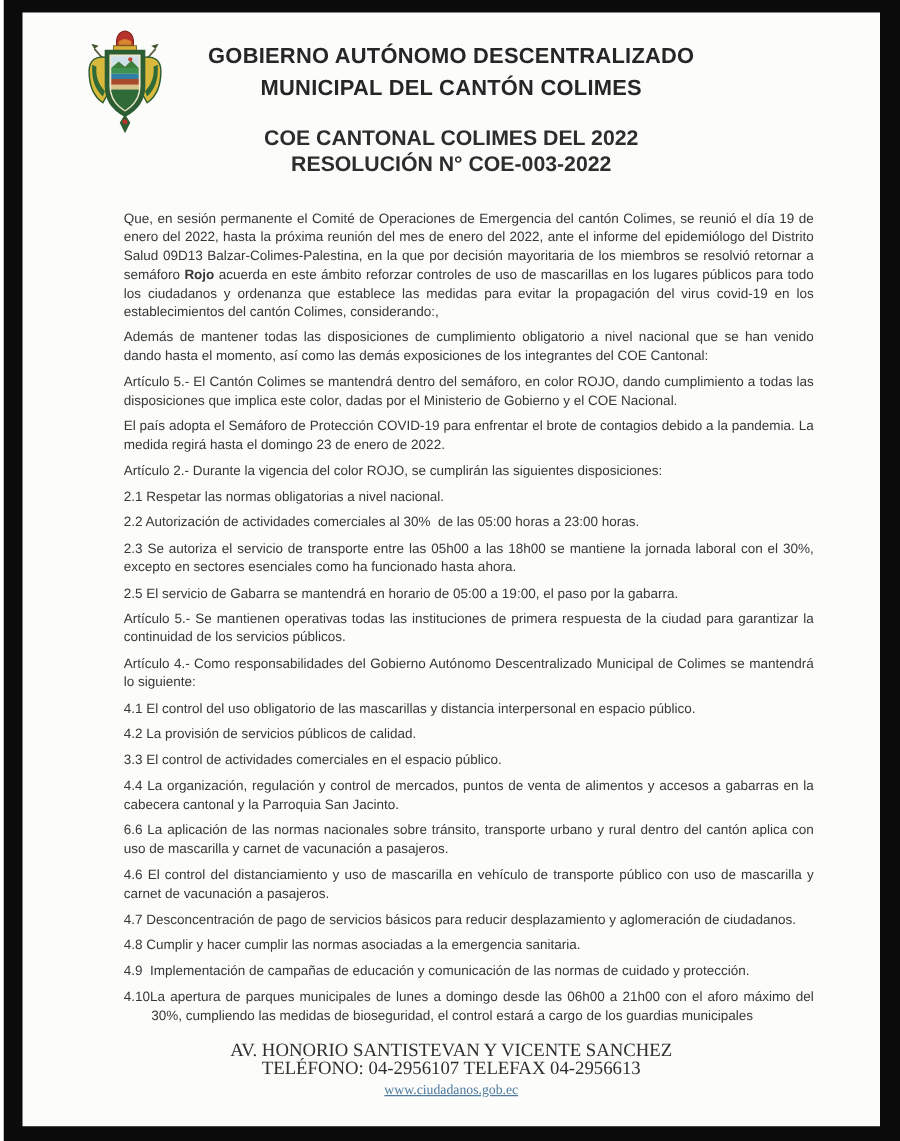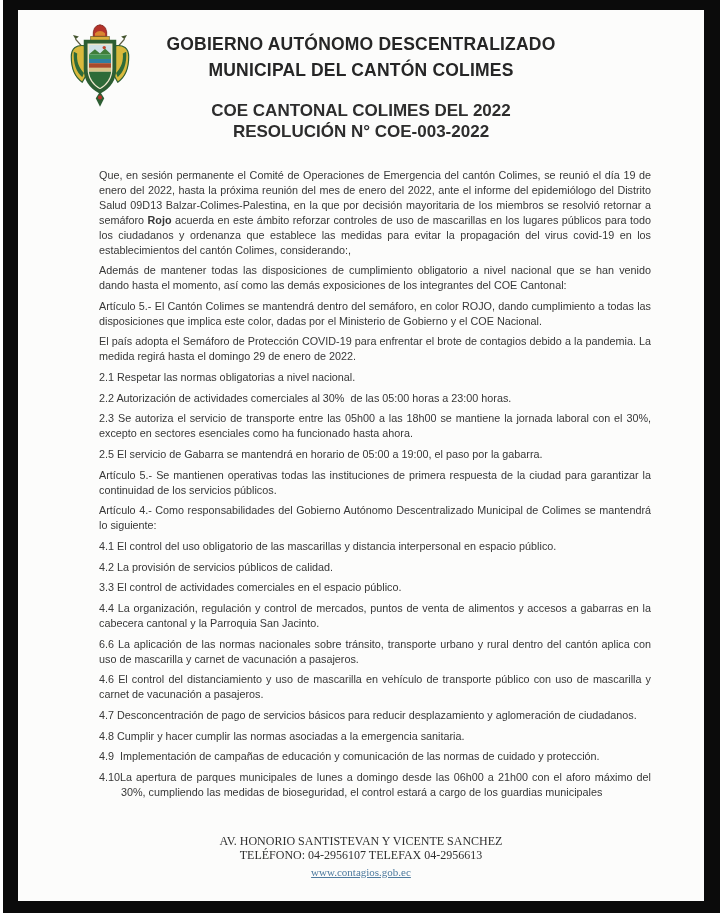--- a/index.html
+++ b/index.html
@@ -72,21 +72,21 @@
   .para .bold { font-weight: 700; }
   
   .footer {
     position: absolute;
     left: 0; right: 0; bottom: 21px;
     text-align: center;
     font-family: "Liberation Serif", serif;
     color: #2f2f2f;
   }
   .footer-line {
-    font-size: 12px;
+    font-size: 15px;
     line-height: 14px;
     text-align: center;
   }
   .footer-link {
     display: inline-block;
     margin-top: 2px;
     font-size: 11px;
     text-decoration: underline;
     cursor: pointer;
   }
@@ -136,21 +136,22 @@
       <div class="subtitles">
         <div class="subtitle-line">COE CANTONAL COLIMES DEL 2022</div>
         <div class="subtitle-line">RESOLUCIÓN N° COE-003-2022</div>
       </div>
     </div>
 
     <div class="doc-body">
         <p class="para body"><span>Que, en sesión permanente el Comité de Operaciones de Emergencia del cantón Colimes, se reunió el día 19 de enero del 2022, hasta la próxima reunión del mes de enero del 2022, ante el informe del epidemiólogo del Distrito Salud 09D13 Balzar-Colimes-Palestina, en la que por decisión mayoritaria de los miembros se resolvió retornar a semáforo </span><span class="bold">Rojo</span><span> acuerda en este ámbito reforzar controles de uso de mascarillas en los lugares públicos para todo los ciudadanos y ordenanza que establece las medidas para evitar la propagación del virus covid-19 en los establecimientos del cantón Colimes, considerando:,</span></p>
         <p class="para body"><span>Además de mantener todas las disposiciones de cumplimiento obligatorio a nivel nacional que se han venido dando hasta el momento, así como las demás exposiciones de los integrantes del COE Cantonal:</span></p>
         <p class="para body"><span>Artículo 5.- El Cantón Colimes se mantendrá dentro del semáforo, en color ROJO, dando cumplimiento a todas las disposiciones que implica este color, dadas por el Ministerio de Gobierno y el COE Nacional.</span></p>
-        <p class="para body"><span>El país adopta el Semáforo de Protección COVID-19 para enfrentar el brote de contagios debido a la pandemia. La medida regirá hasta el domingo 29 de enero de 2022.</span></p>
+        <p class="para body"><span>El país adopta el Semáforo de Protección COVID-19 para enfrentar el brote de contagios debido a la pandemia. La medida regirá hasta el domingo 23 de enero de 2022.</span></p>
+        <p class="para body"><span>Artículo 2.- Durante la vigencia del color ROJO, se cumplirán las siguientes disposiciones:</span></p>
         <p class="para body"><span>2.1 Respetar las normas obligatorias a nivel nacional.</span></p>
         <p class="para body"><span>2.2 Autorización de actividades comerciales al 30%  de las 05:00 horas a 23:00 horas.</span></p>
         <p class="para body"><span>2.3 Se autoriza el servicio de transporte entre las 05h00 a las 18h00 se mantiene la jornada laboral con el 30%, excepto en sectores esenciales como ha funcionado hasta ahora.</span></p>
         <p class="para body"><span>2.5 El servicio de Gabarra se mantendrá en horario de 05:00 a 19:00, el paso por la gabarra.</span></p>
         <p class="para body"><span>Artículo 5.- Se mantienen operativas todas las instituciones de primera respuesta de la ciudad para garantizar la continuidad de los servicios públicos.</span></p>
         <p class="para body"><span>Artículo 4.- Como responsabilidades del Gobierno Autónomo Descentralizado Municipal de Colimes se mantendrá lo siguiente:</span></p>
         <p class="para body"><span>4.1 El control del uso obligatorio de las mascarillas y distancia interpersonal en espacio público.</span></p>
         <p class="para body"><span>4.2 La provisión de servicios públicos de calidad.</span></p>
         <p class="para body"><span>3.3 El control de actividades comerciales en el espacio público.</span></p>
         <p class="para body"><span>4.4 La organización, regulación y control de mercados, puntos de venta de alimentos y accesos a gabarras en la cabecera cantonal y la Parroquia San Jacinto.</span></p>
@@ -158,17 +159,17 @@
         <p class="para body"><span>4.6 El control del distanciamiento y uso de mascarilla en vehículo de transporte público con uso de mascarilla y carnet de vacunación a pasajeros.</span></p>
         <p class="para body"><span>4.7 Desconcentración de pago de servicios básicos para reducir desplazamiento y aglomeración de ciudadanos.</span></p>
         <p class="para body"><span>4.8 Cumplir y hacer cumplir las normas asociadas a la emergencia sanitaria.</span></p>
         <p class="para body"><span>4.9  Implementación de campañas de educación y comunicación de las normas de cuidado y protección.</span></p>
         <p class="para hang"><span>4.10La apertura de parques municipales de lunes a domingo desde las 06h00 a 21h00 con el aforo máximo del 30%, cumpliendo las medidas de bioseguridad, el control estará a cargo de los guardias municipales</span></p>
       </div>
 
     <div class="footer">
       <div class="footer-line">AV. HONORIO SANTISTEVAN Y VICENTE SANCHEZ</div>
       <div class="footer-line">TELÉFONO: 04-2956107 TELEFAX 04-2956613</div>
-      <div><span class="footer-link" style="color: rgb(77, 122, 158);">www.contagios.gob.ec</span></div>
+      <div><span class="footer-link" style="color: rgb(77, 122, 158);">www.ciudadanos.gob.ec</span></div>
     </div>
 
   </div>
 </div>
 
 </body></html>

